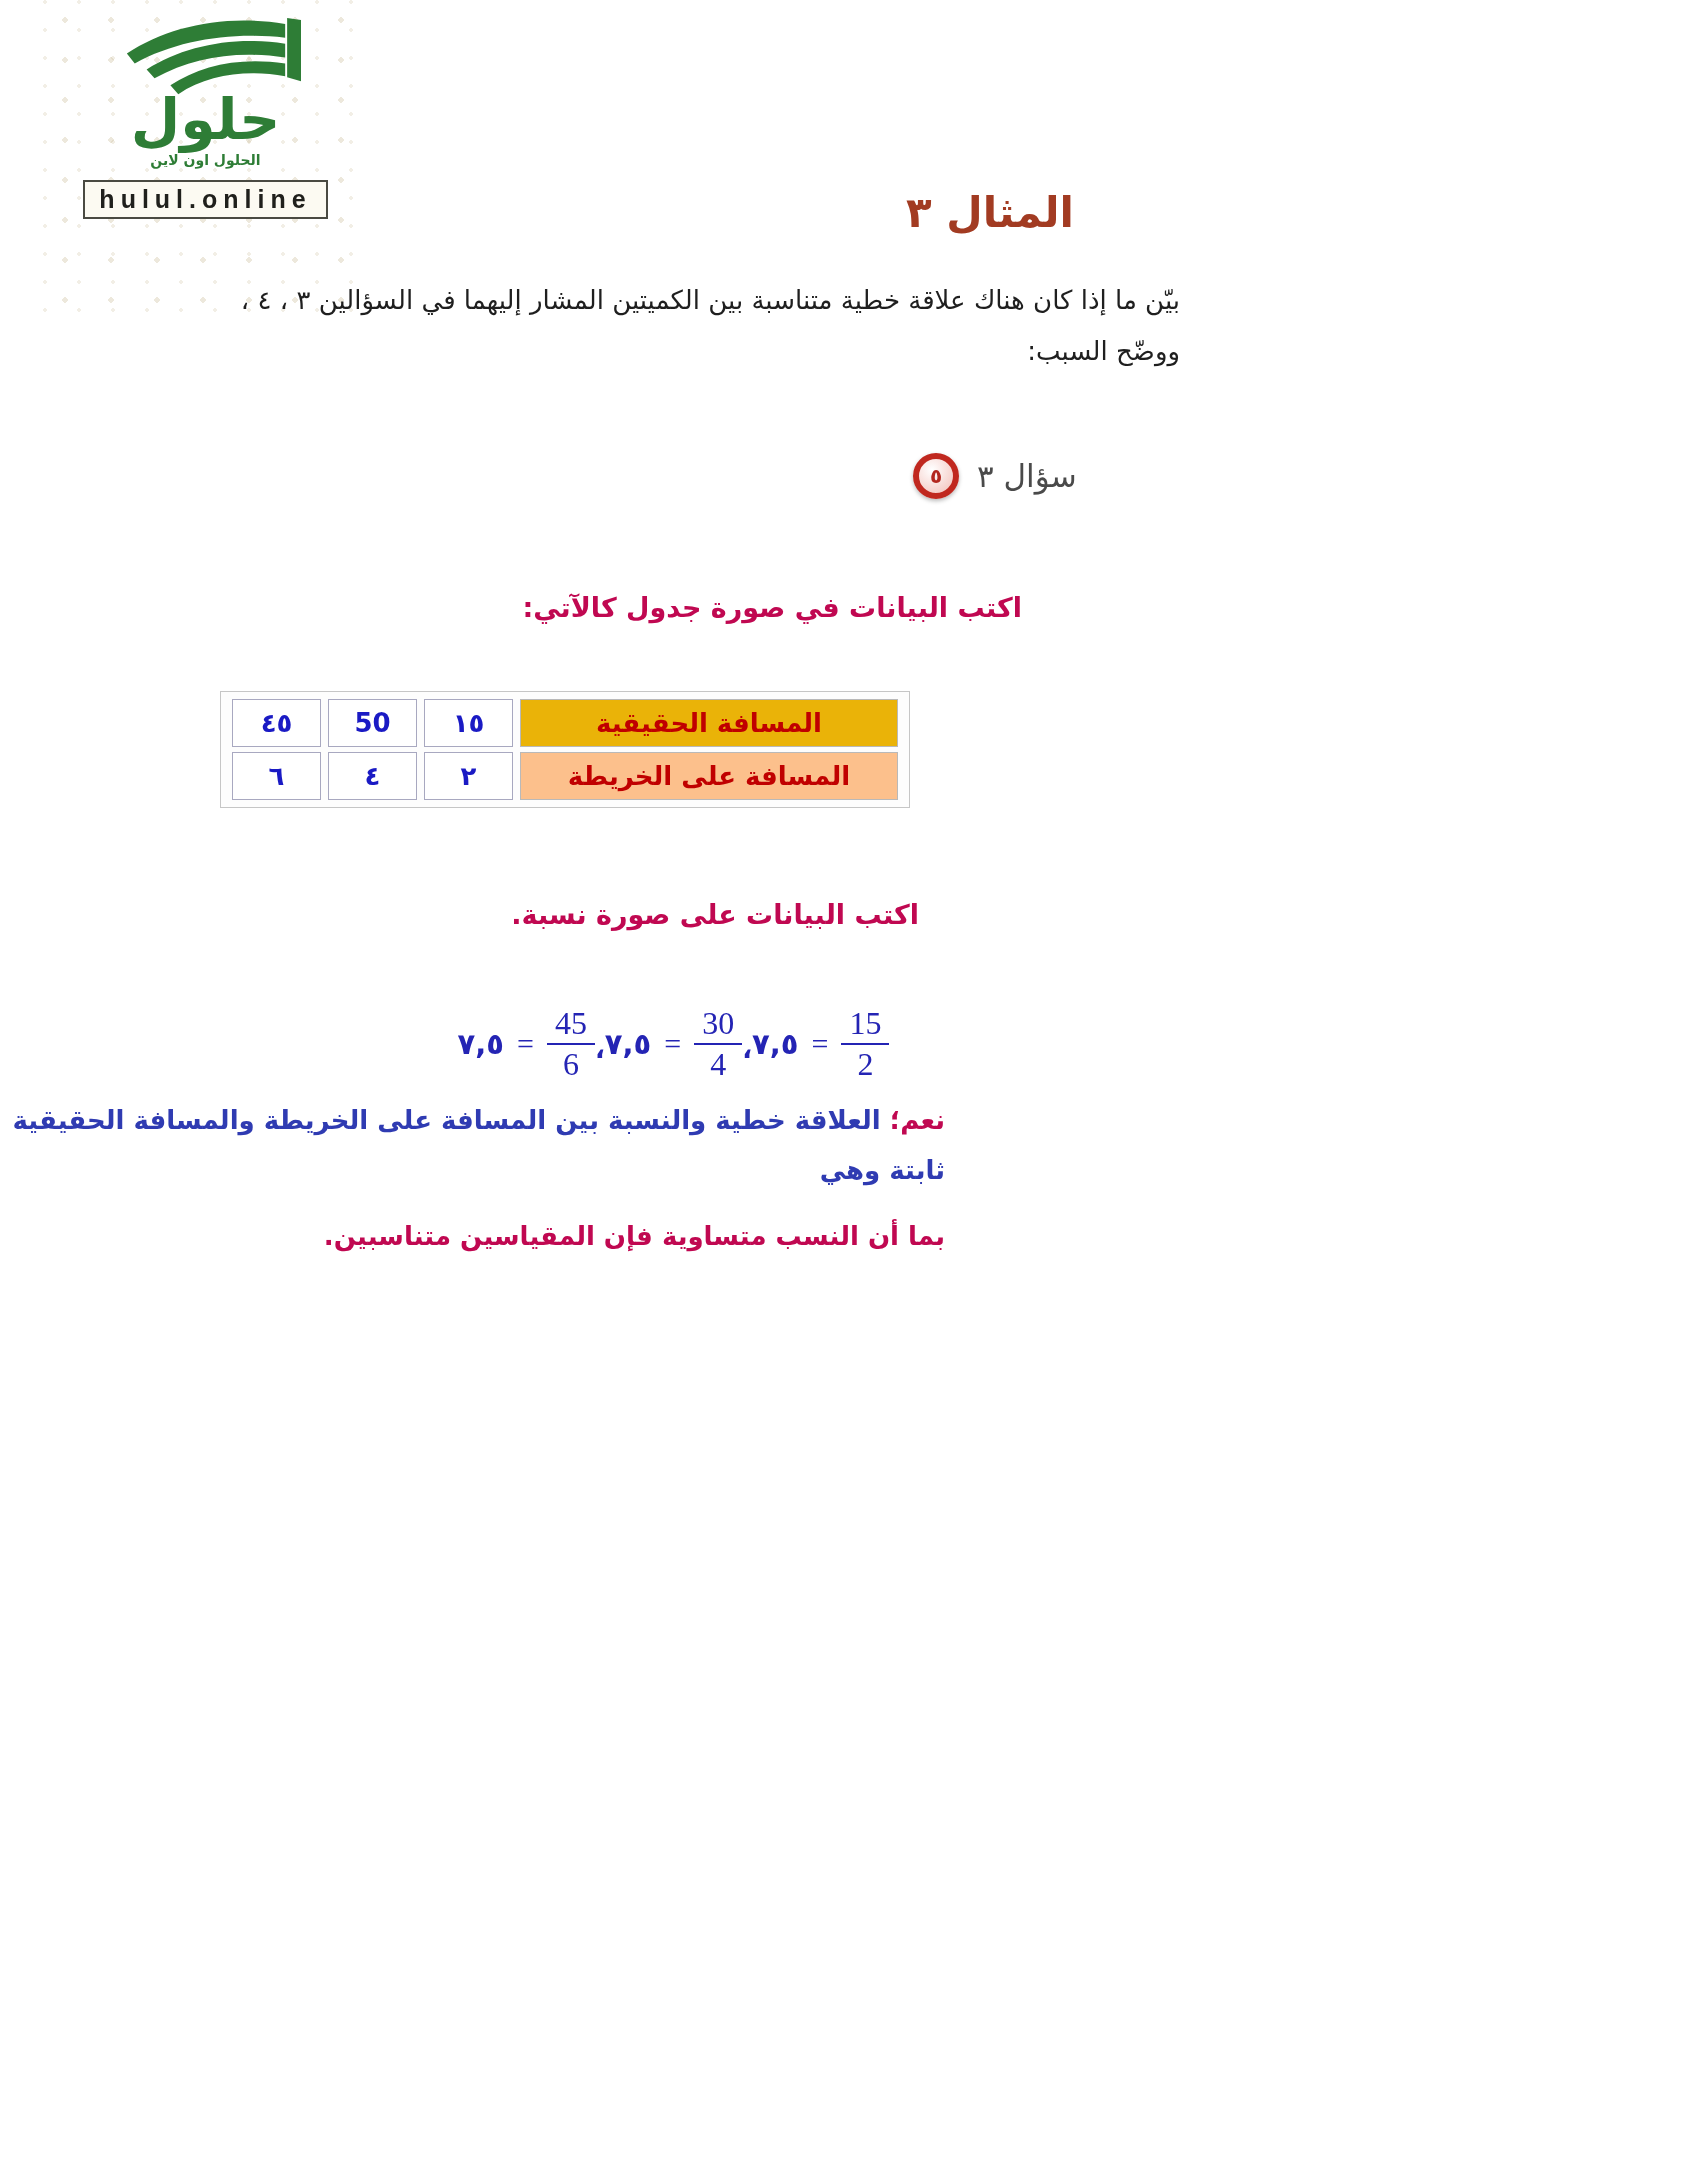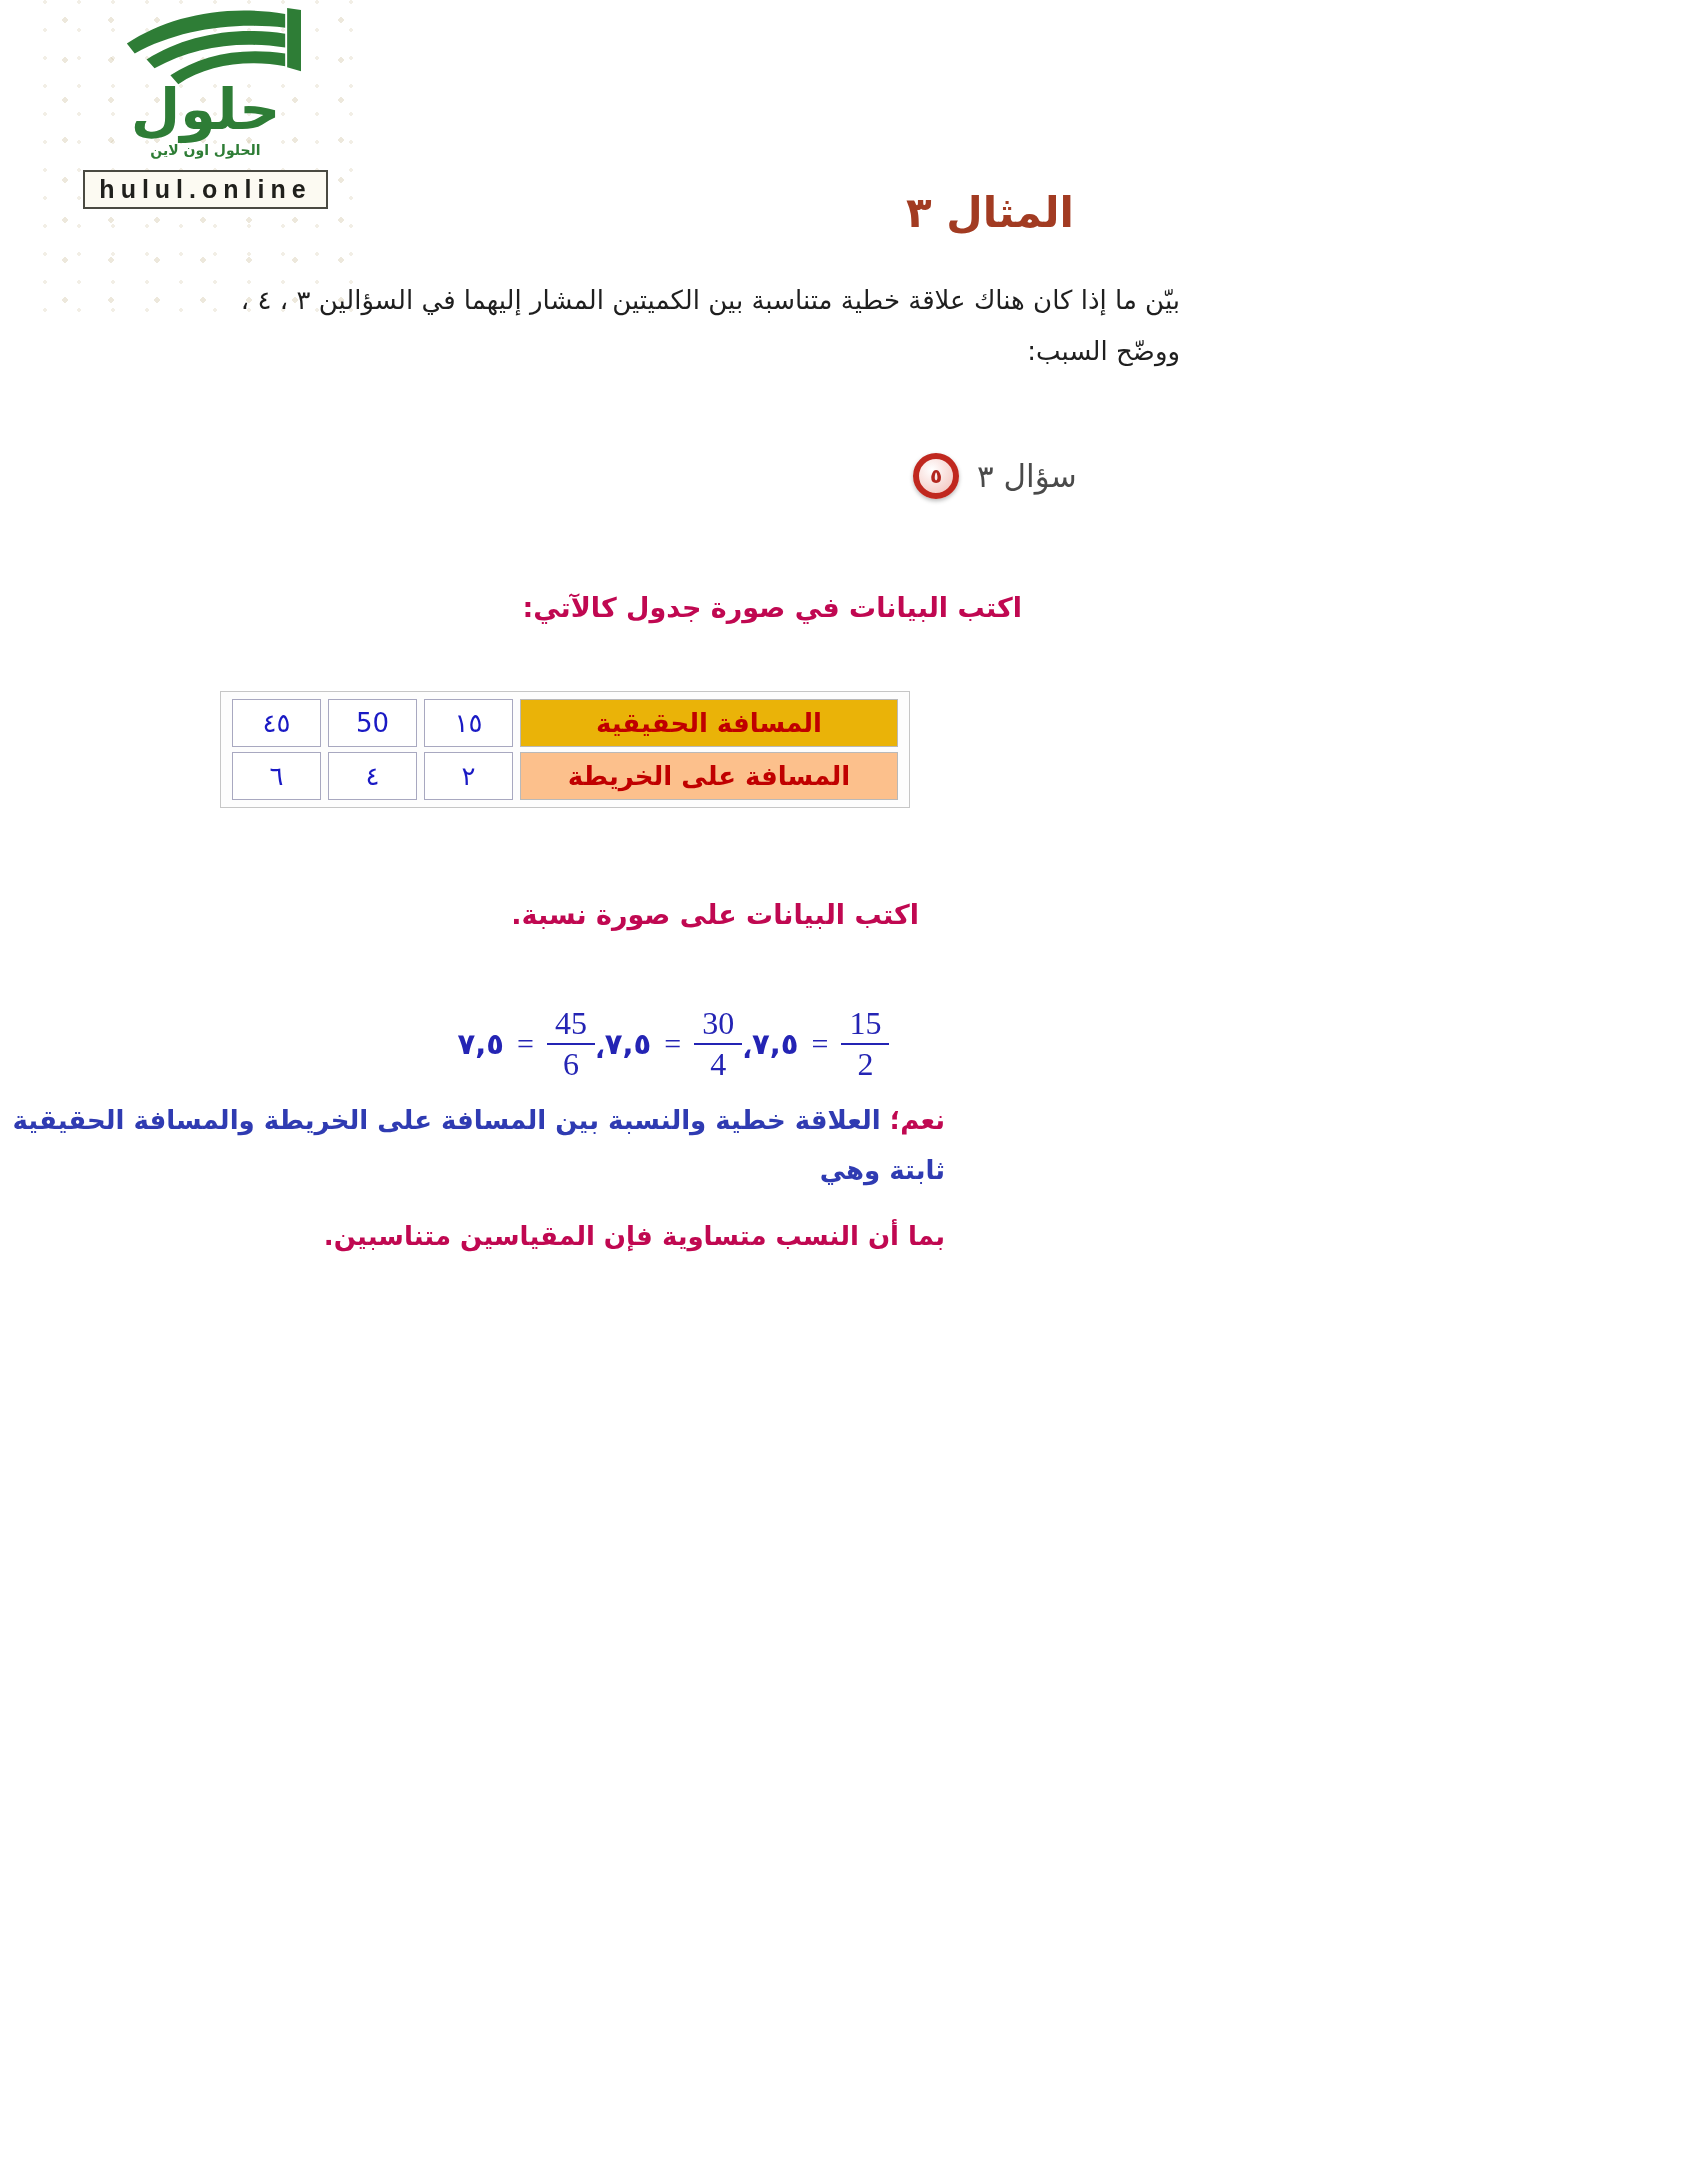--- a/index.html
+++ b/index.html
@@ -5,21 +5,21 @@
 <style>
   html,body{margin:0;padding:0;background:#ffffff;}
   .page{position:relative;width:1683px;height:2176px;background:#ffffff;
         font-family:"DejaVu Sans",sans-serif;overflow:hidden;}
 
   
   .logo-zone{position:absolute;left:42px;top:0;width:327px;height:335px;box-sizing:border-box;
     background-image:radial-gradient(rgba(196,180,140,0.30) 3px, transparent 3px),
                      radial-gradient(rgba(196,180,140,0.22) 2px, transparent 2px);
     background-size:46px 40px,34px 28px;background-position:0 0,20px 16px;
-    display:flex;flex-direction:column;align-items:center;padding-top:2px;}
+    display:flex;flex-direction:column;align-items:center;padding-top:12px;}
   .brand-name{font-size:57px;font-weight:bold;color:#2e7d36;line-height:1;margin-top:-16px;direction:rtl;}
   .brand-tagline{font-size:14px;font-weight:bold;color:#2e7d36;direction:rtl;margin-top:4px;}
   .domain-box{margin-top:12px;border:2px solid #4a4a42;background:#fcfaf2;padding:3px 14px;
     font-family:"Liberation Sans",sans-serif;font-weight:bold;font-size:25px;letter-spacing:6px;color:#20201c;}
 
   
   .example-title{position:absolute;top:188px;right:609px;font-size:42px;font-weight:bold;
     color:#a23b22;direction:rtl;white-space:nowrap;}
   .intro{position:absolute;top:275px;right:503px;direction:rtl;text-align:right;
     color:#1f1f1f;font-size:26px;line-height:51px;}
@@ -36,21 +36,21 @@
   .step1{top:592px;right:661px;}
   .step2{top:899px;right:764px;}
 
   
   .table-wrap{position:absolute;top:691px;left:220px;border:1px solid #c6c6c6;background:#fdfdfd;padding:2px 4px;}
   table.data{border-collapse:separate;border-spacing:7px 5px;direction:rtl;}
   table.data td{height:44px;text-align:center;vertical-align:middle;}
   td.hdr{width:374px;font-weight:bold;font-size:26px;color:#c00000;border:1px solid #b9b9b9;}
   td.hdr.green{background:#eab308;}
   td.hdr.orange{background:#fcc08c;}
-  td.val{width:85px;border:1px solid #a8a8c0;background:#ffffff;color:#1a1ac4;font-weight:normal;font-size:26px;}
+  td.val{width:85px;border:1px solid #a8a8c0;background:#ffffff;color:#1a1ac4;font-weight:bold;font-size:26px;}
 
   
   .ratios{position:absolute;top:1006px;left:416px;width:515px;display:flex;align-items:center;
     justify-content:center;color:#2424b4;}
   .eq{display:flex;align-items:center;gap:13px;}
   .ratio-lhs{font-size:29px;font-weight:bold;direction:rtl;}
   .eq-sign{font-size:30px;font-family:"Liberation Serif",serif;}
   .frac{display:inline-flex;flex-direction:column;align-items:center;
     font-family:"Liberation Serif",serif;font-size:32px;line-height:1.08;}
   .frac .num{padding:0 8px 2px;border-bottom:2px solid #2424b4;}

